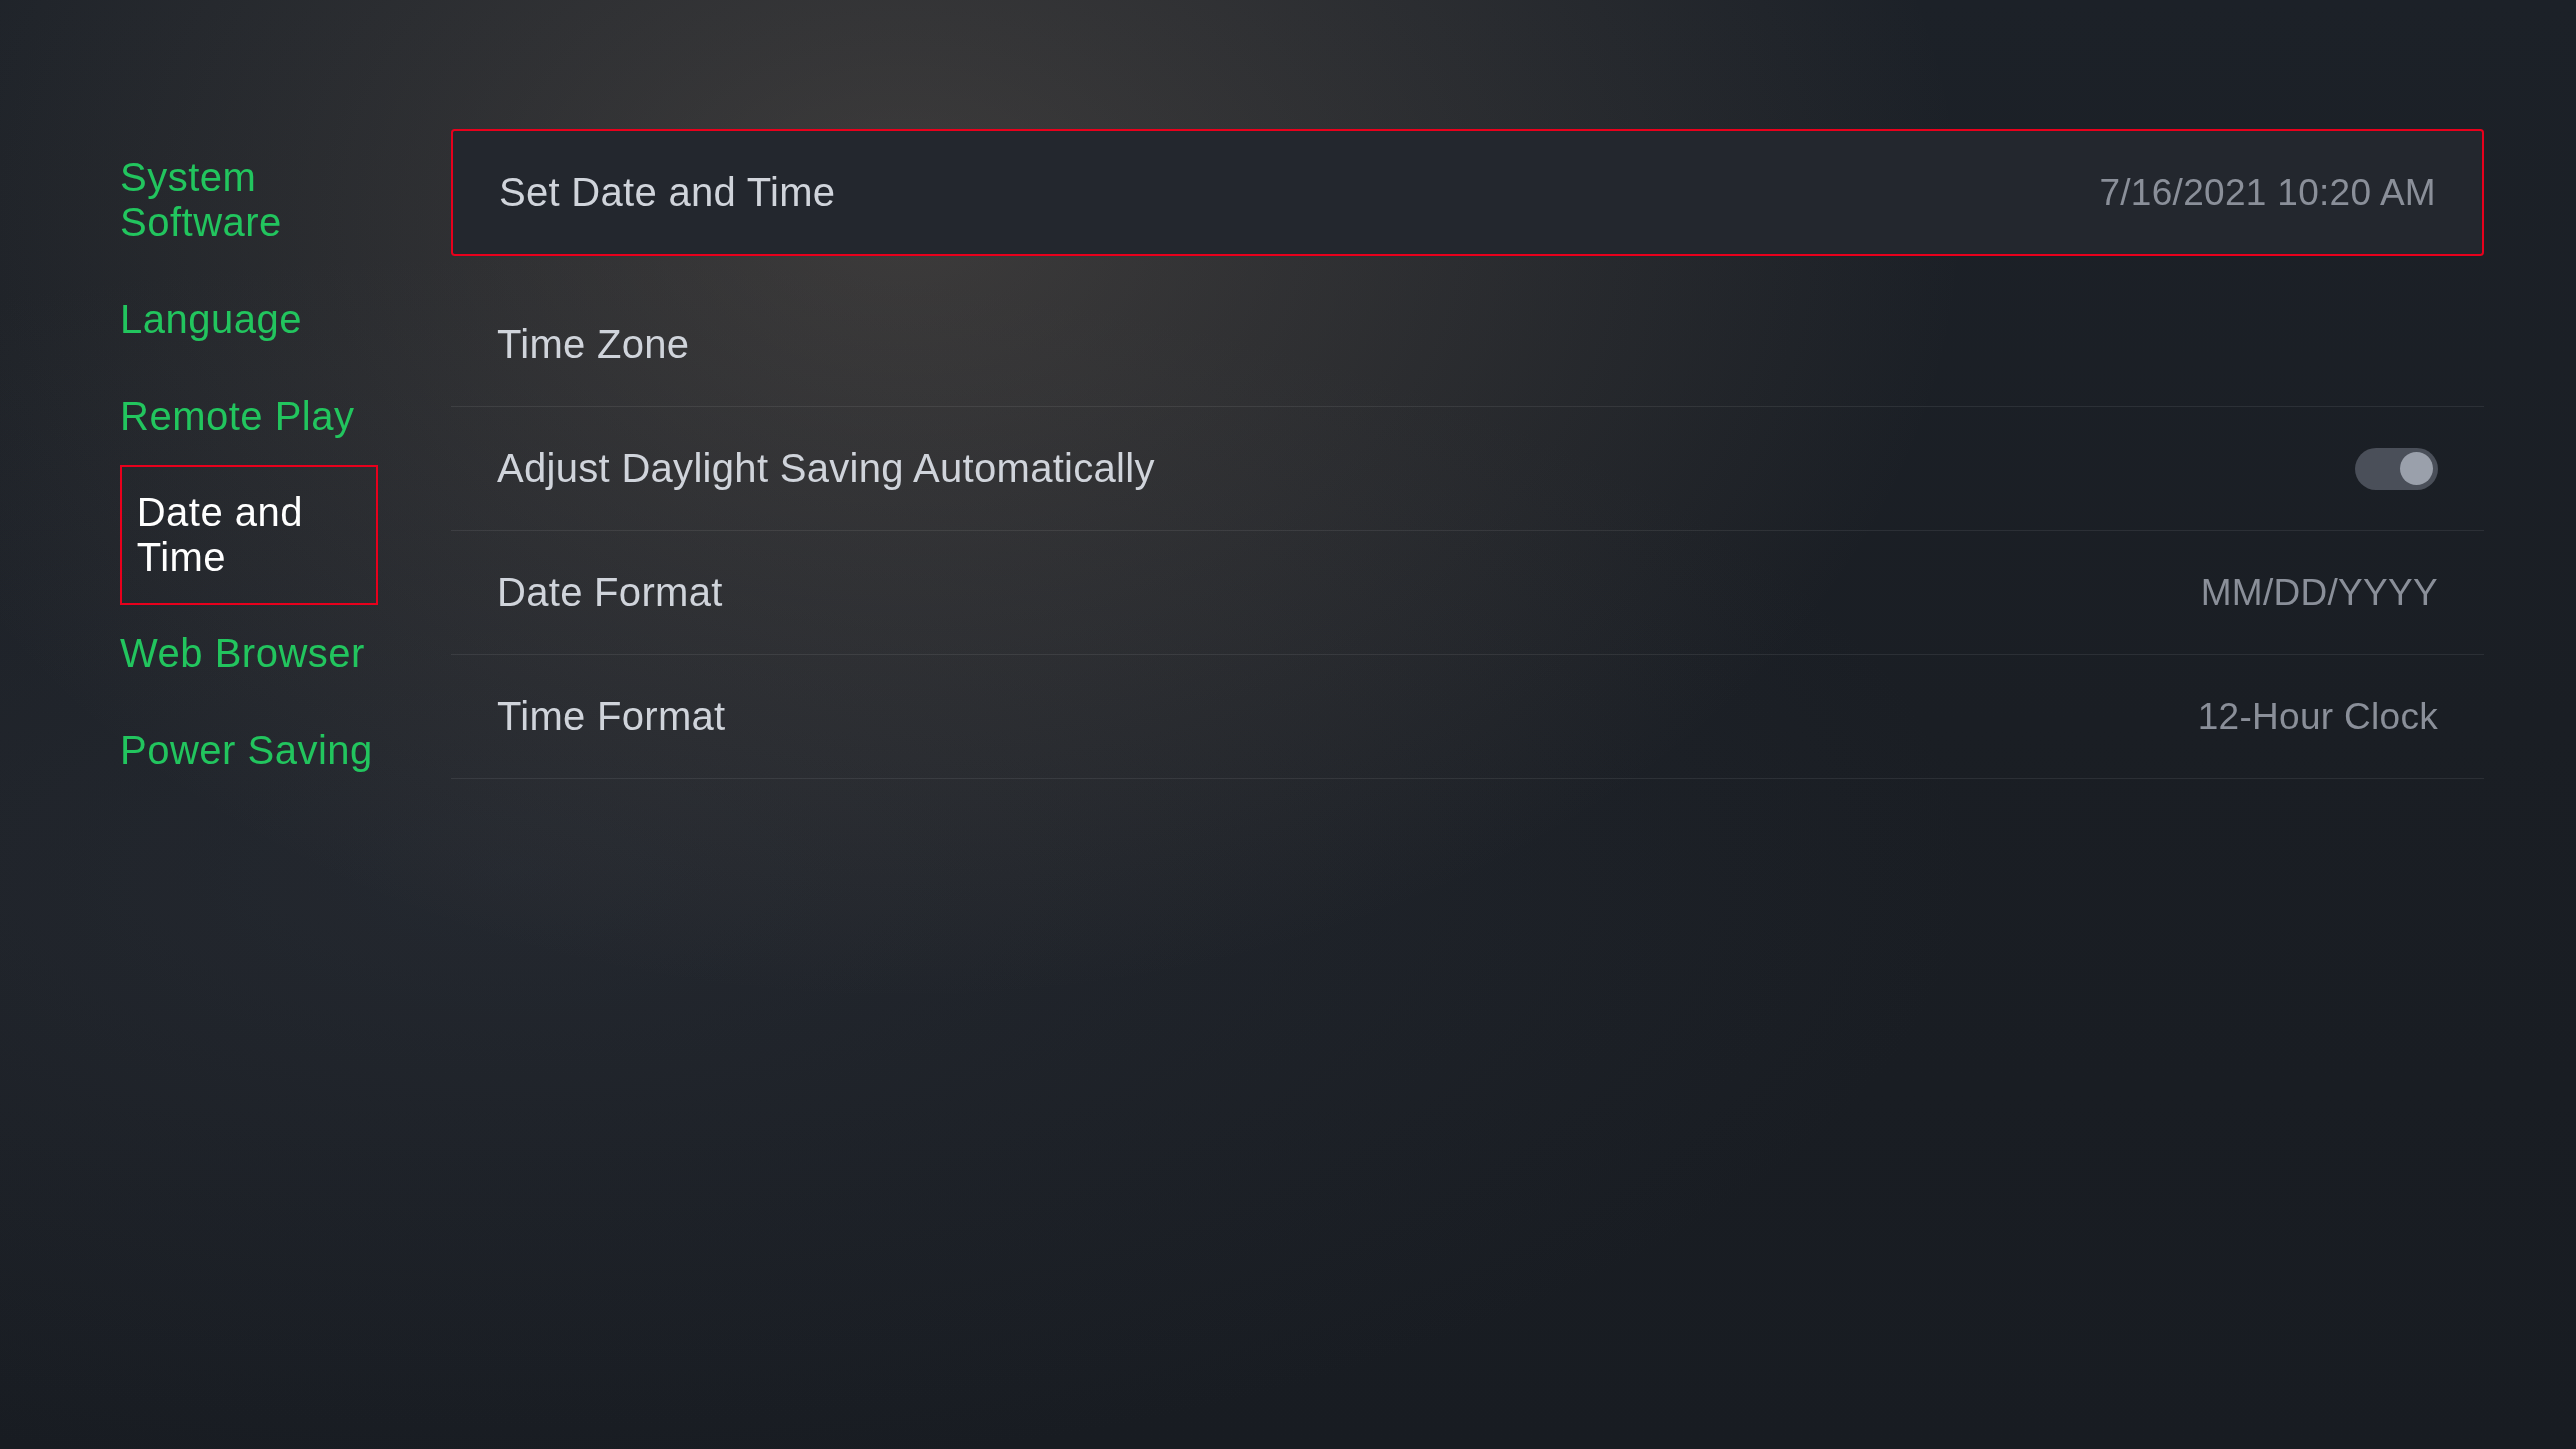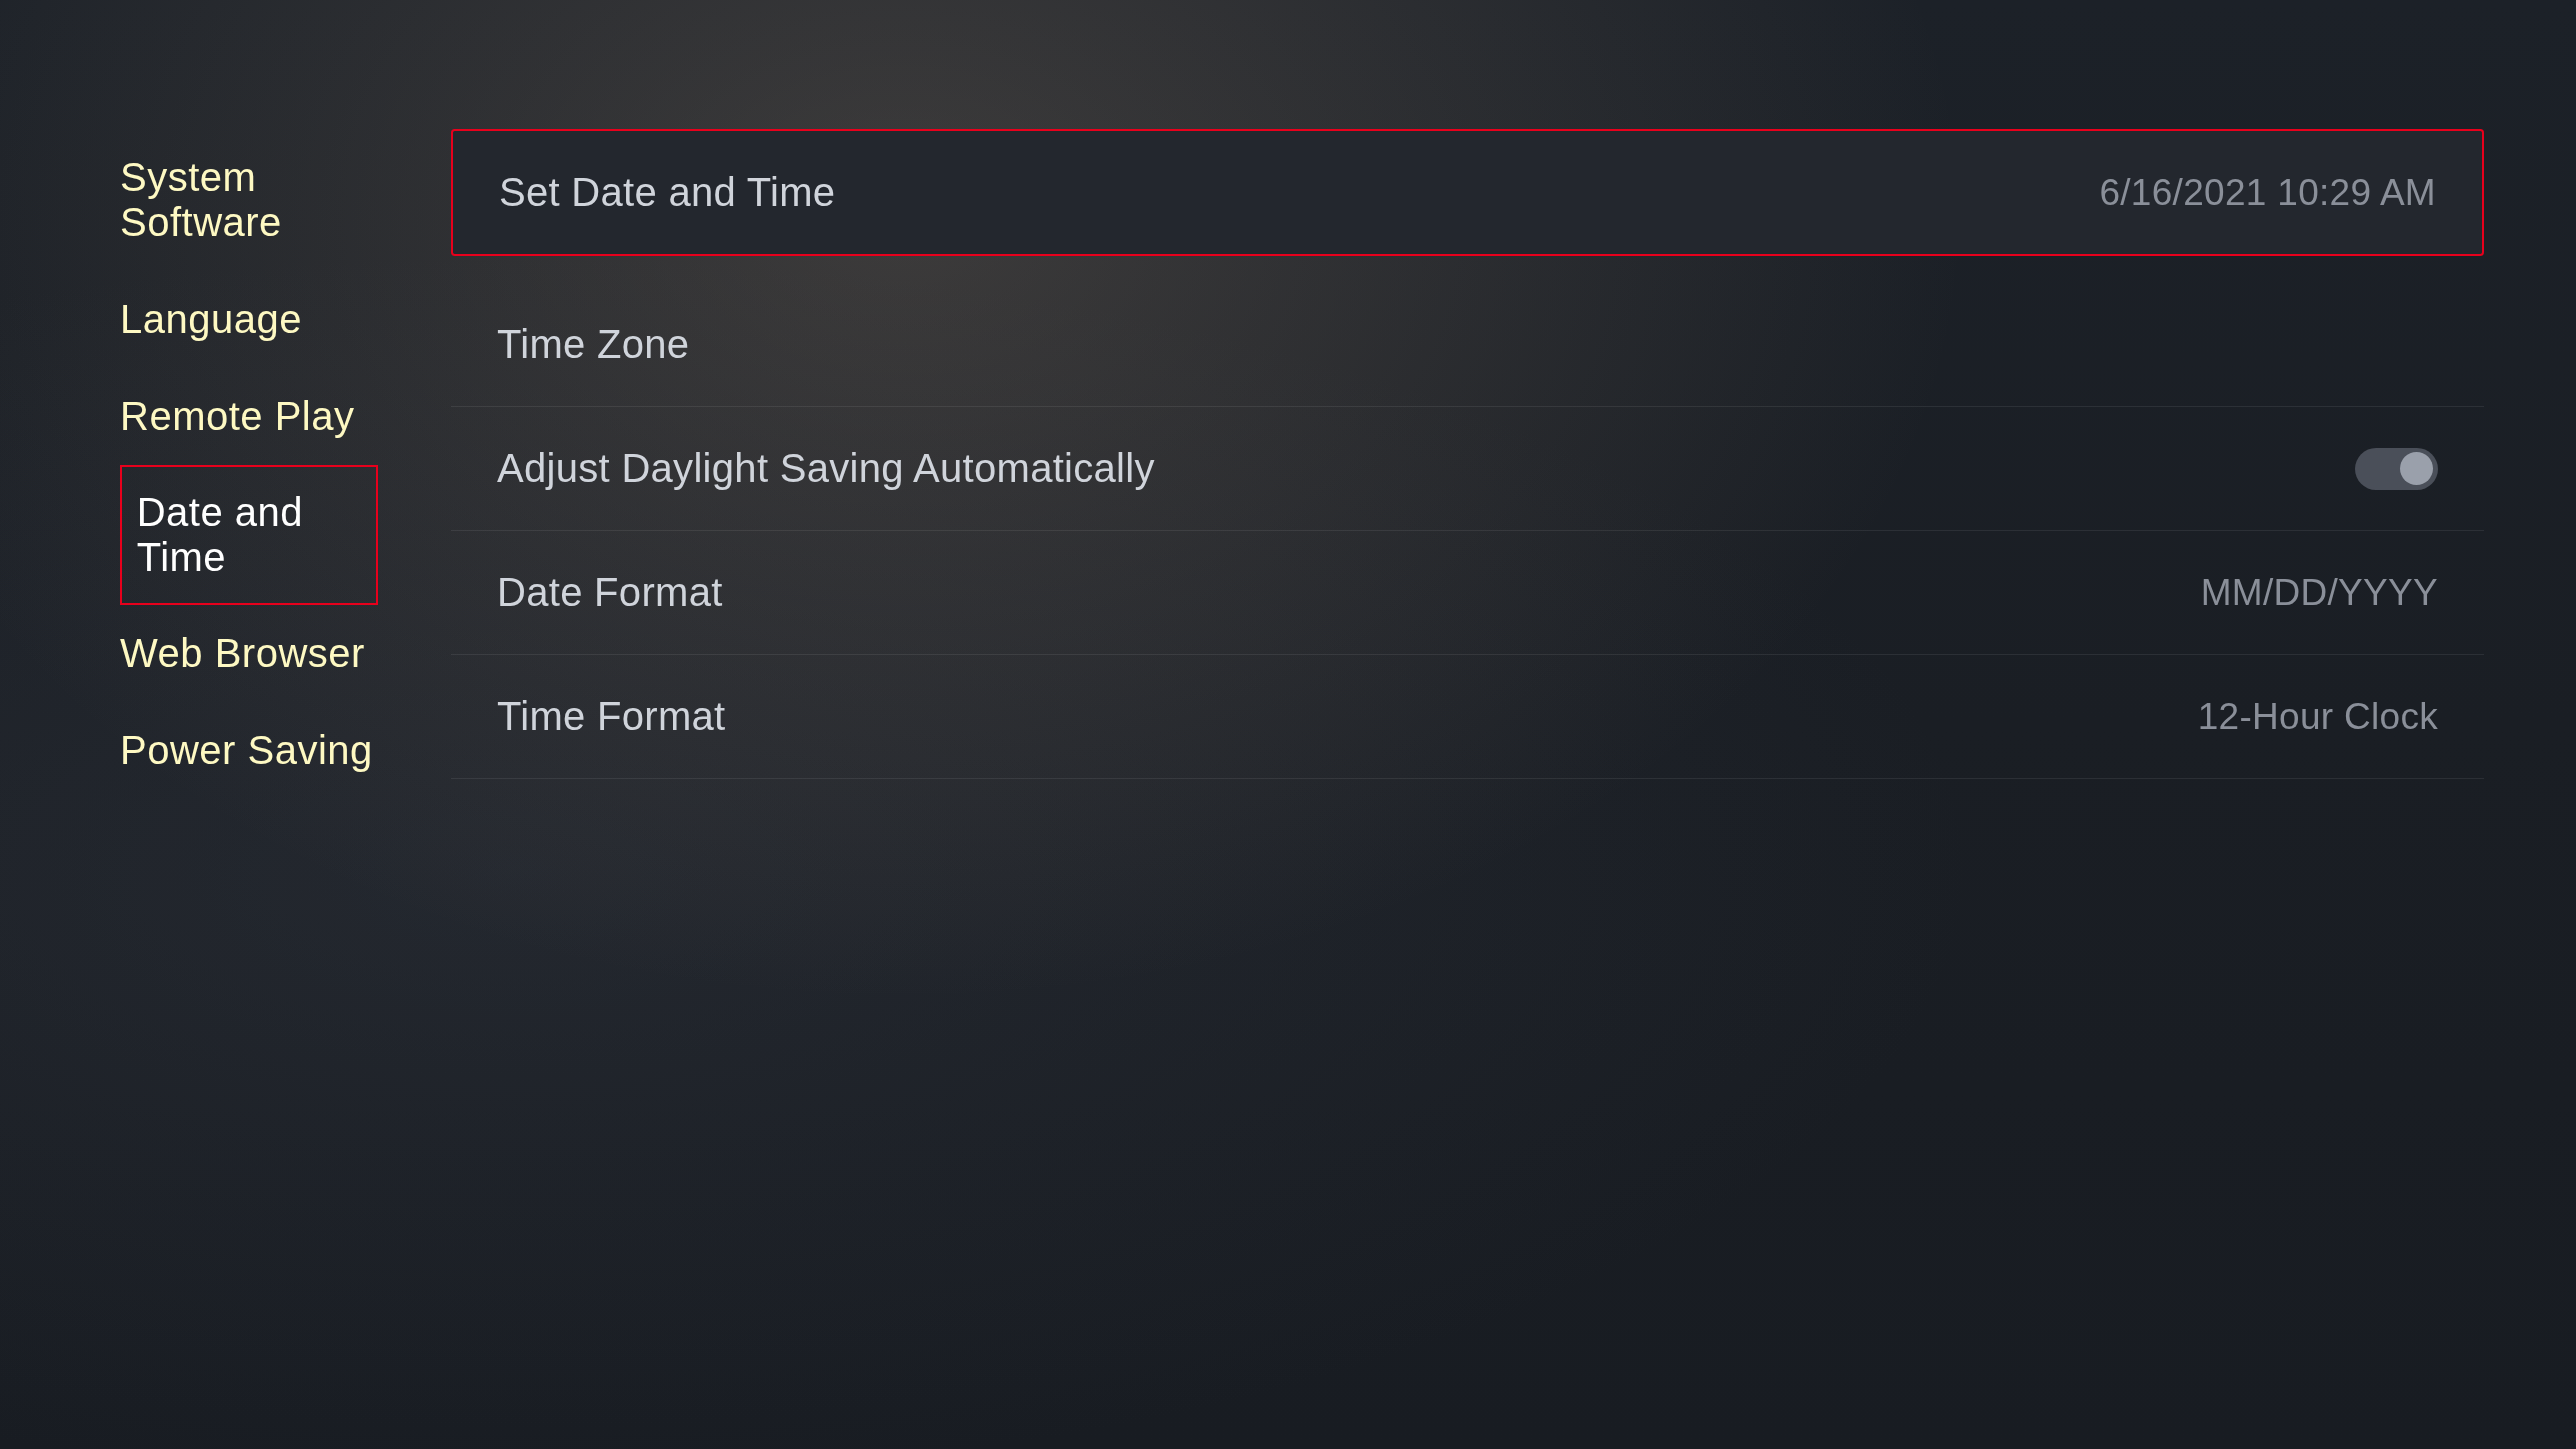--- a/index.html
+++ b/index.html
@@ -65,21 +65,21 @@
 
     .sidebar-item {
       padding: 26px 18.4px 26px 0;
       cursor: pointer;
       position: relative;
     }
 
     .sidebar-item-label {
       font-size: 40px;
       font-weight: 400;
-      color: #fef9c3;
+      color: #22c55e;
       letter-spacing: 0.5px;
     }
 
     .sidebar-item.active .sidebar-item-label {
       color: #ffffff;
     }
 
     .sidebar-item.active {
       border: 2.8px solid #e8001c;
       padding: 23px 18.4px 23px 14.7px;
@@ -175,21 +175,21 @@
         <div class="sidebar-item active"><span class="sidebar-item-label">Date and Time</span></div>
         <div class="sidebar-item"><span class="sidebar-item-label">Web Browser</span></div>
         <div class="sidebar-item"><span class="sidebar-item-label">Power Saving</span></div>
       </nav>
 
     <main class="main-content">
       <div class="settings-list">
 
       <div class="setting-row highlighted">
             <span class="setting-label">Set Date and Time</span>
-            <span class="setting-value">6/16/2021  10:29 AM</span>
+            <span class="setting-value">7/16/2021  10:20 AM</span>
           </div>
           <div class="setting-row">
             <span class="setting-label">Time Zone</span>
           </div>
           <div class="setting-row">
             <span class="setting-label">Adjust Daylight Saving Automatically</span>
             <div class="toggle-switch">
               <div class="toggle-knob"></div>
             </div>
           </div>

